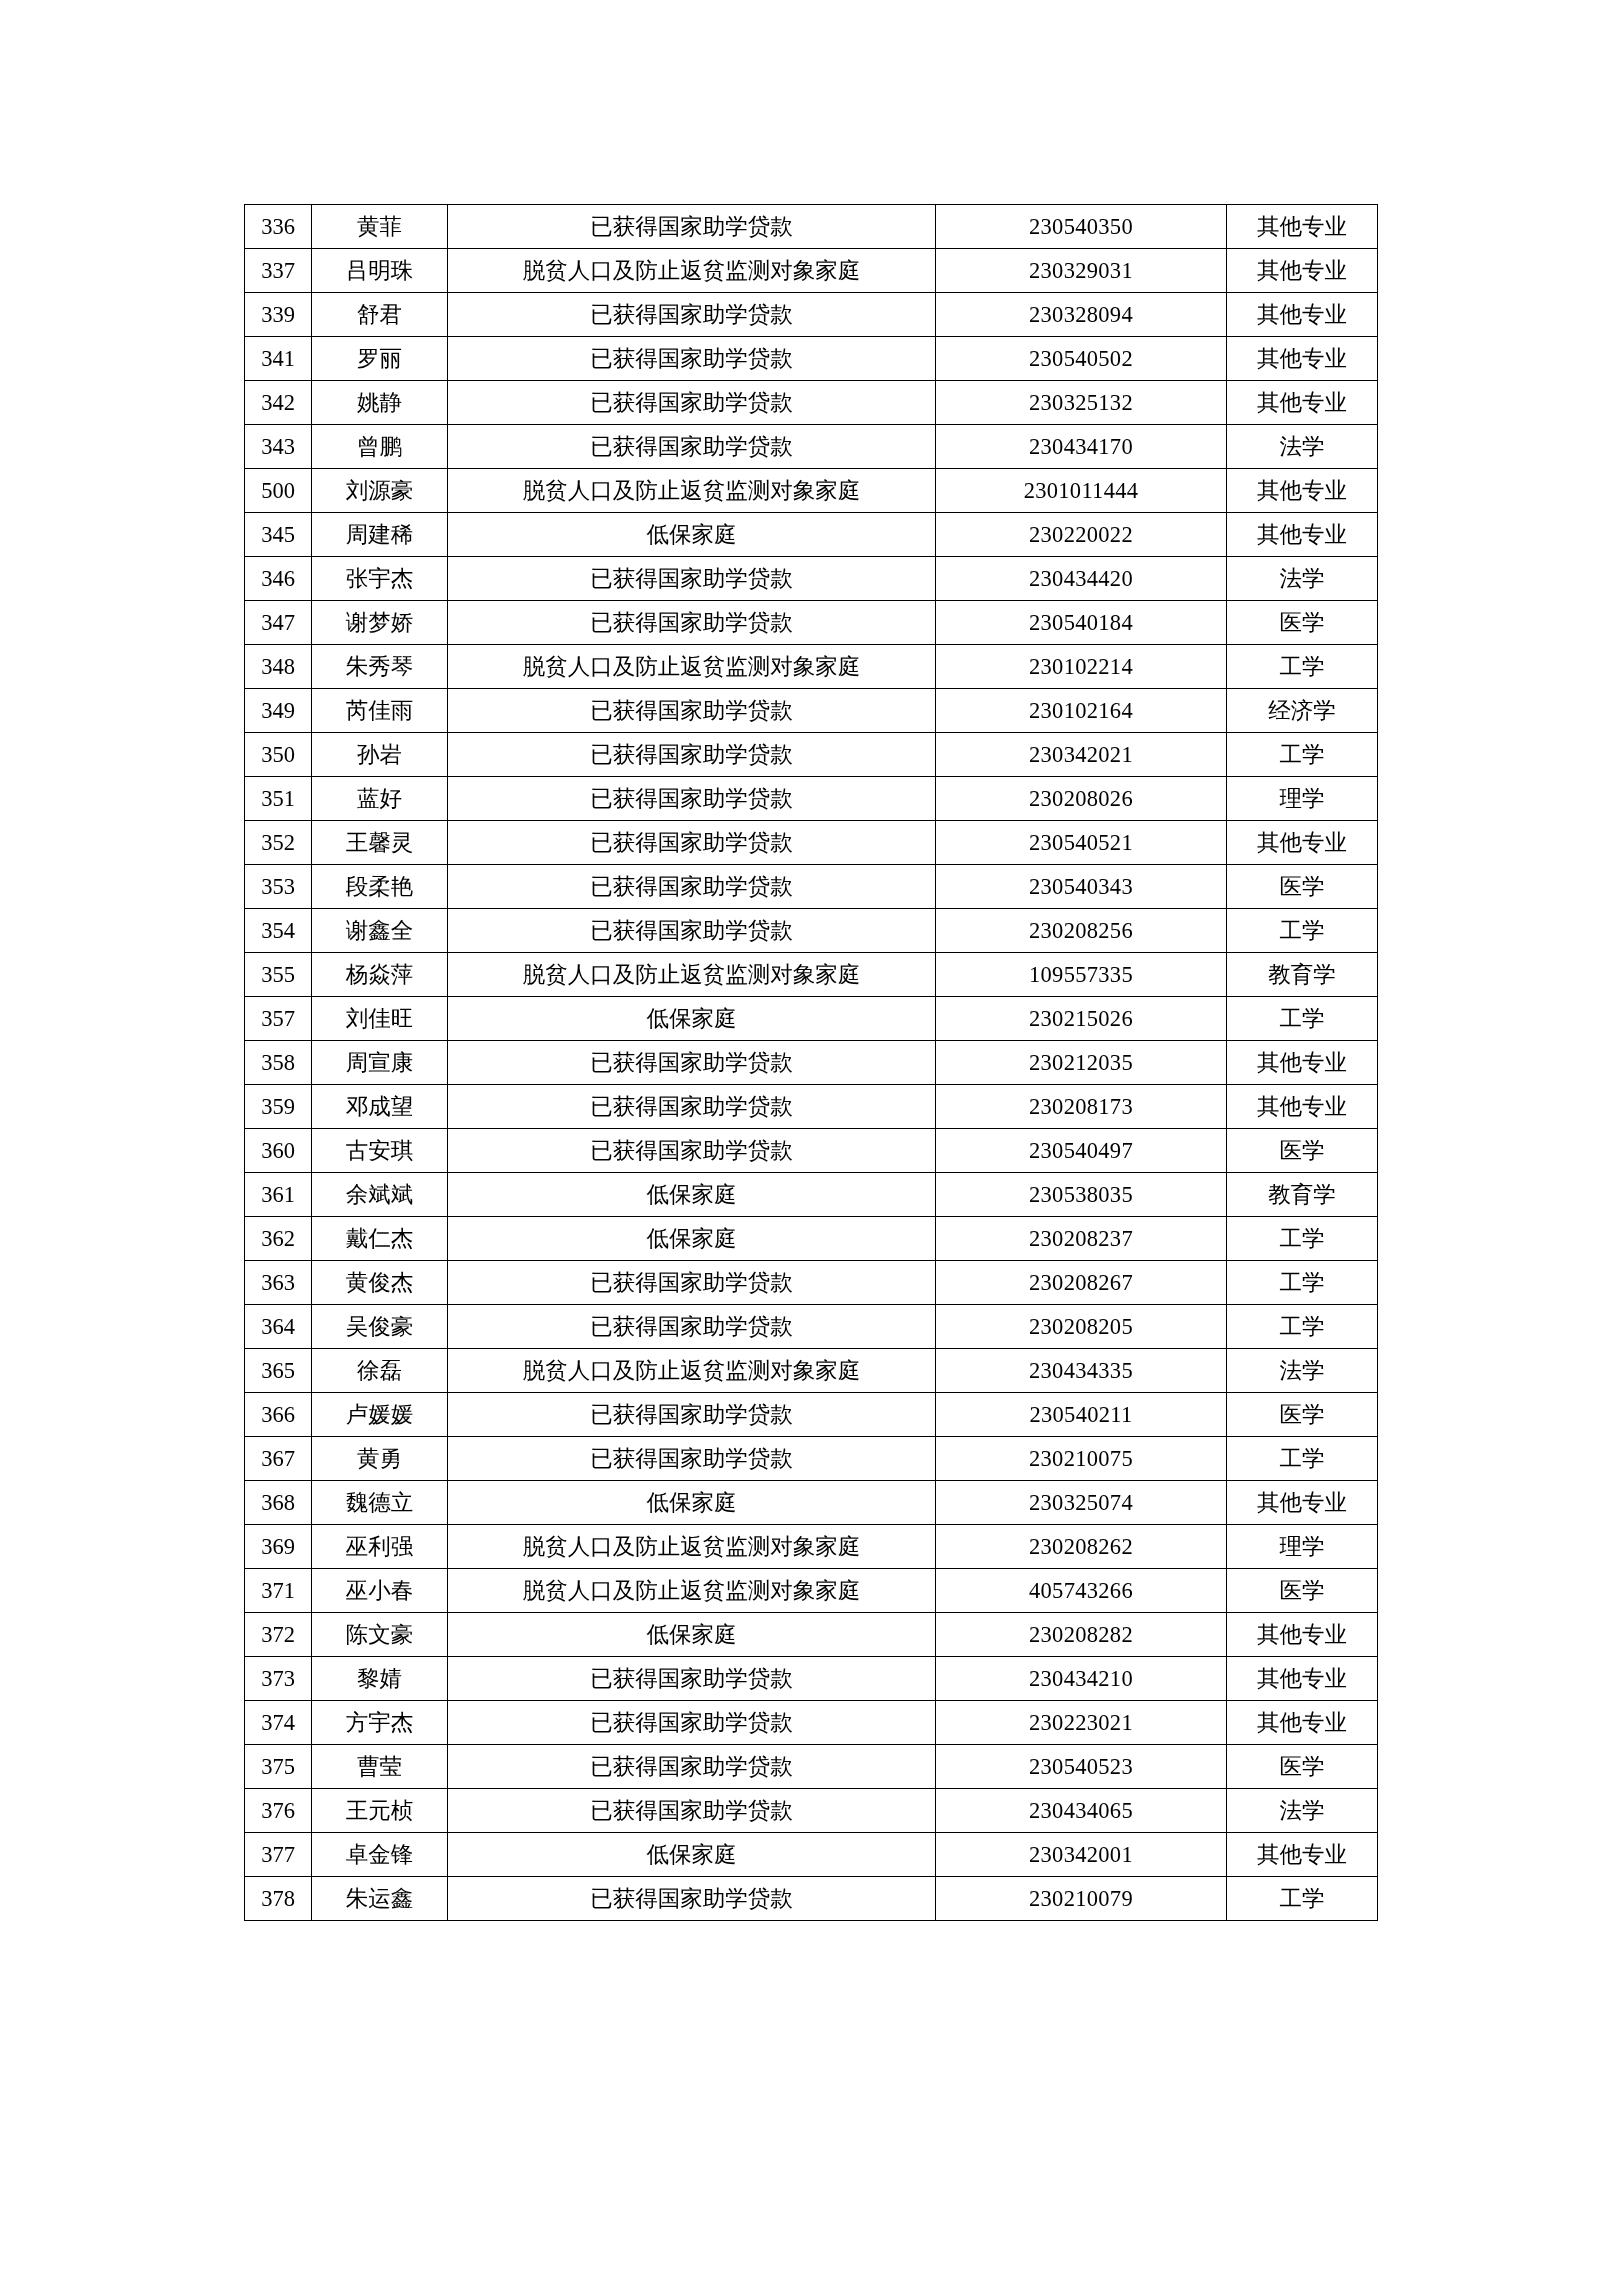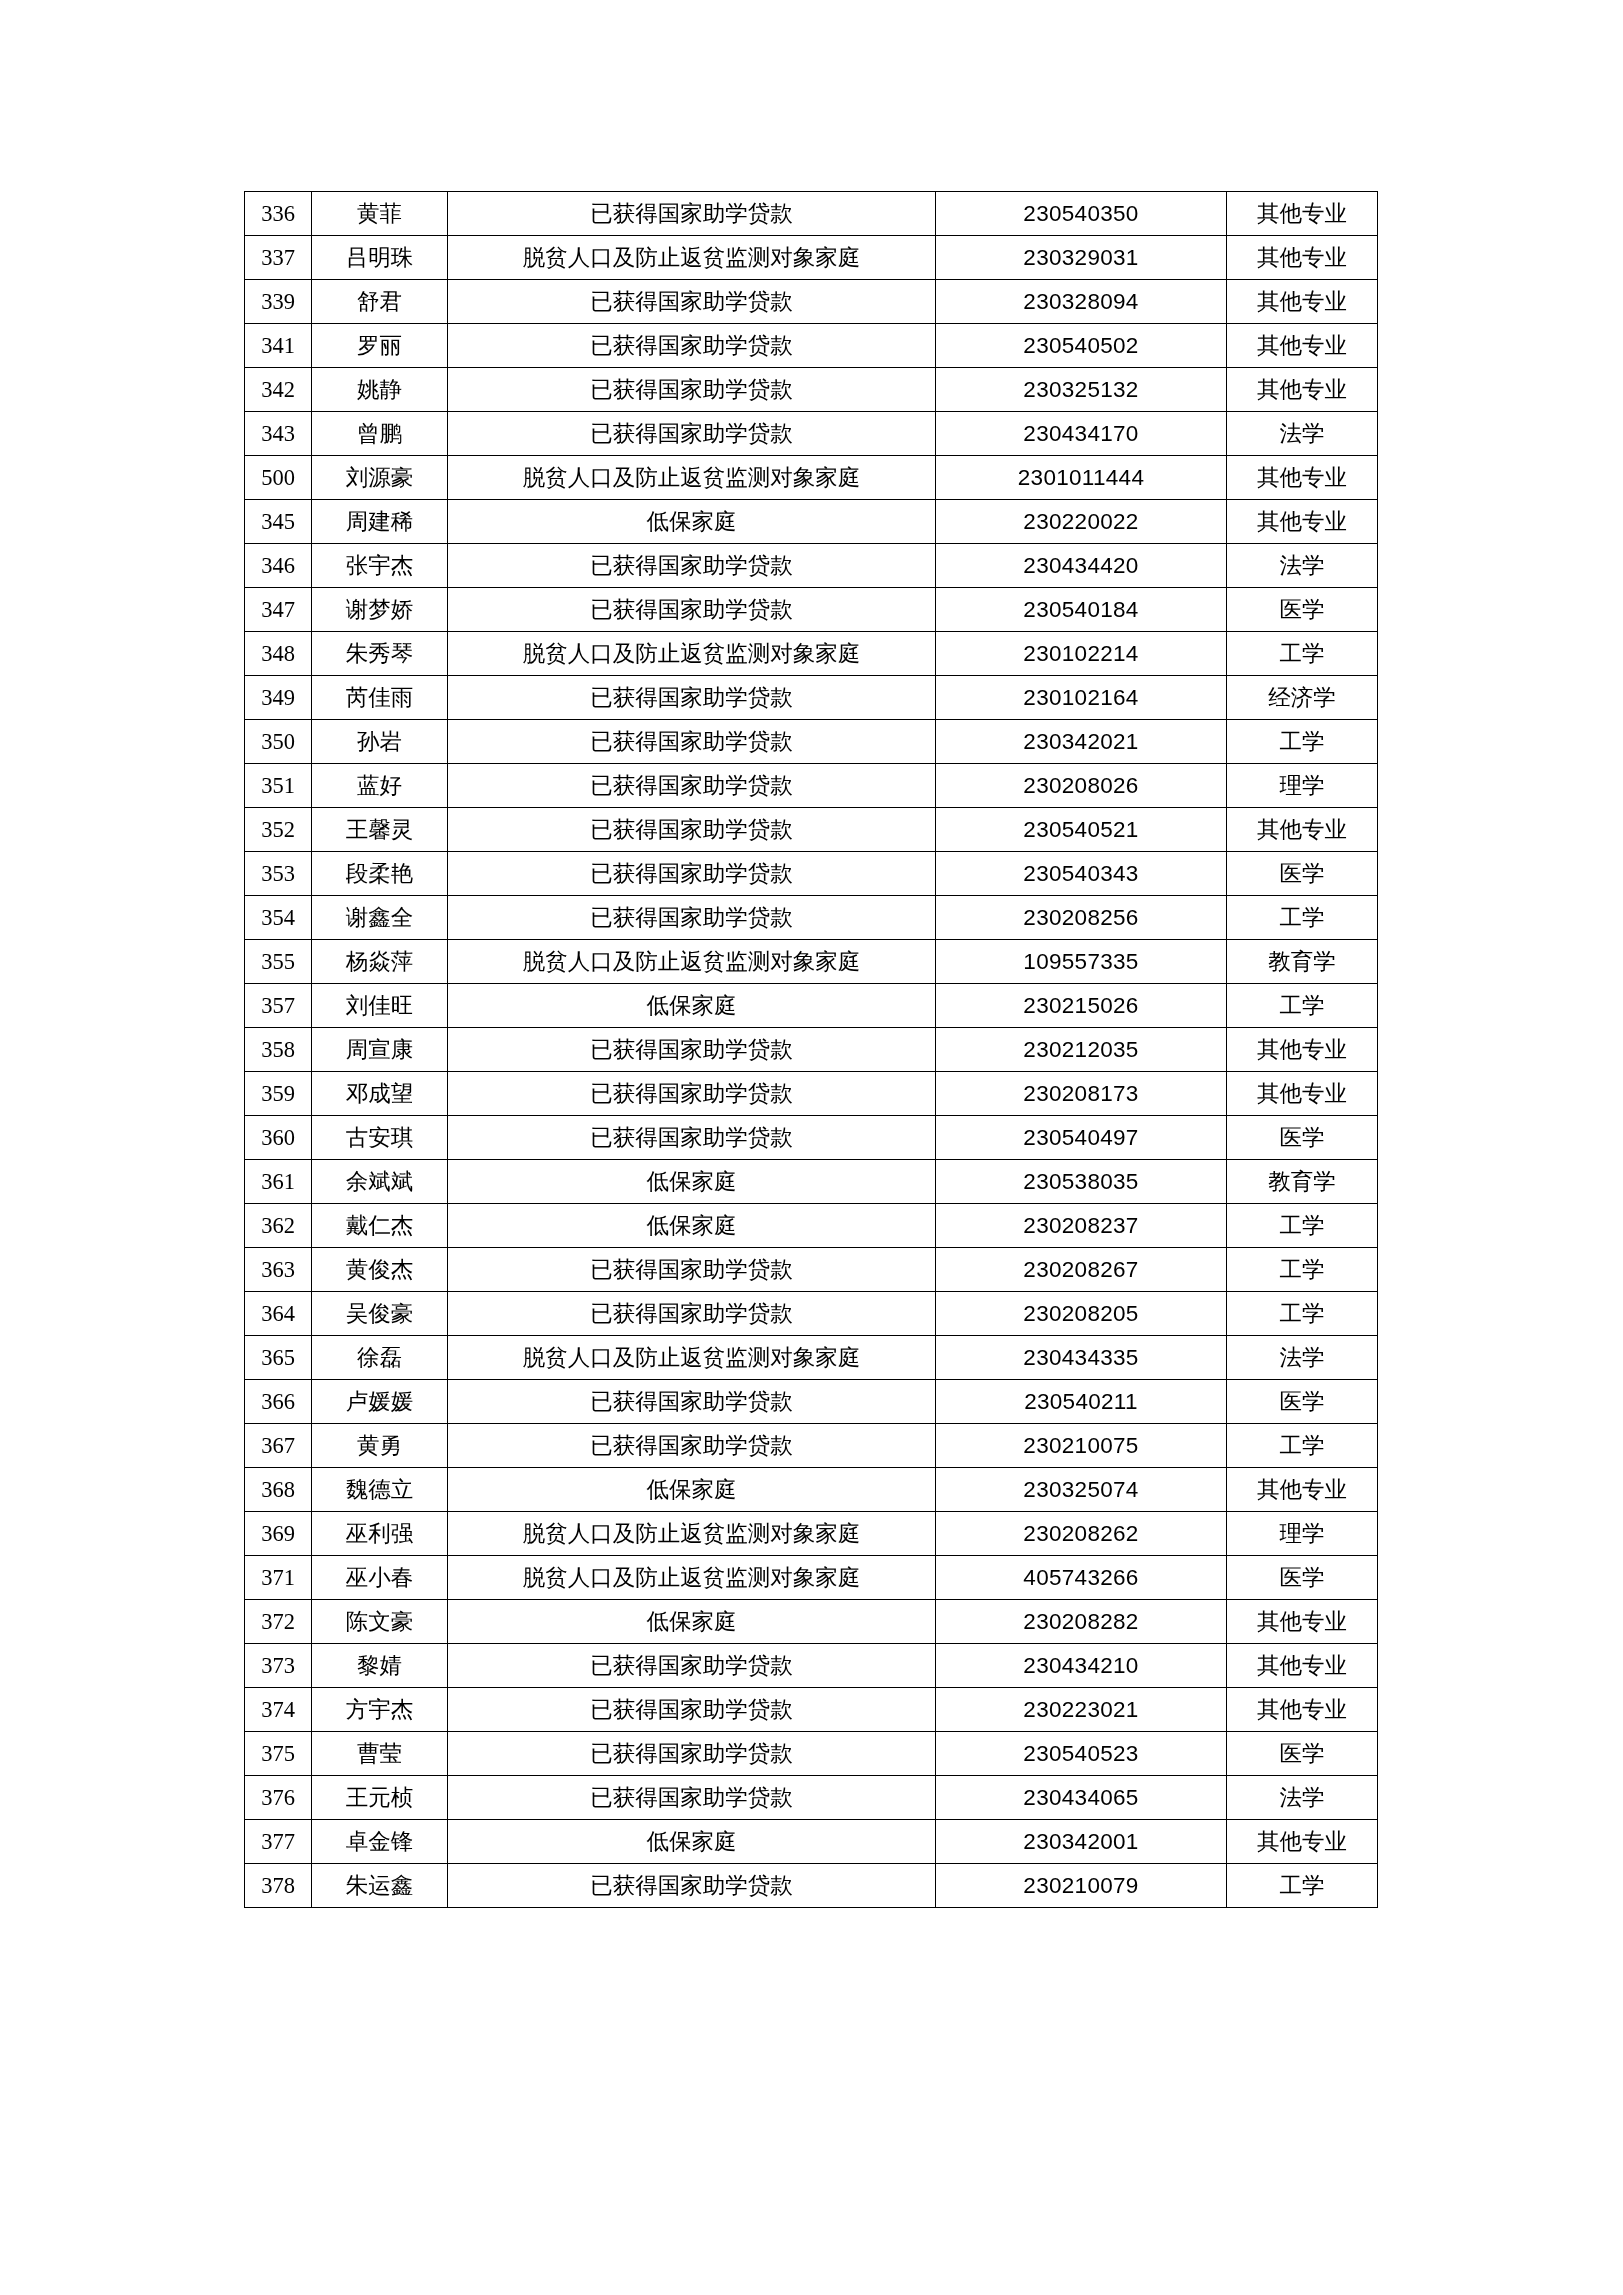--- a/index.html
+++ b/index.html
@@ -16,21 +16,21 @@
   .page {
     position: absolute;
     top: 0; left: 0;
     width: 1623px;
     height: 2295px;
     background: #ffffff;
   }
   .table-wrap {
     position: absolute;
     left: 244px;
-    top: 191px;
+    top: 204px;
     width: 1133px;
   }
   table.roster {
     border-collapse: collapse;
     table-layout: fixed;
     width: 1133px;
   }
   table.roster td {
     border: 1.5px solid #000000;
     height: 43px;
@@ -43,21 +43,21 @@
     white-space: nowrap;
     overflow: hidden;
   }
   col.c-index { width: 67px; }
   col.c-name  { width: 136px; }
   col.c-type  { width: 488px; }
   col.c-id    { width: 291px; }
   col.c-major { width: 151px; }
 
   td.index-cell { font-family: "Liberation Serif", serif; }
-  td.id-cell { font-family: Liberation Sans, sans-serif; letter-spacing: 0.3px; }
+  td.id-cell { font-family: Liberation Serif, serif; letter-spacing: 0.3px; }
 </style>
 </head>
 <body>
 
 <div class="page">
   <div class="table-wrap">
     <table class="roster">
       <colgroup>
         <col class="c-index">
         <col class="c-name">

